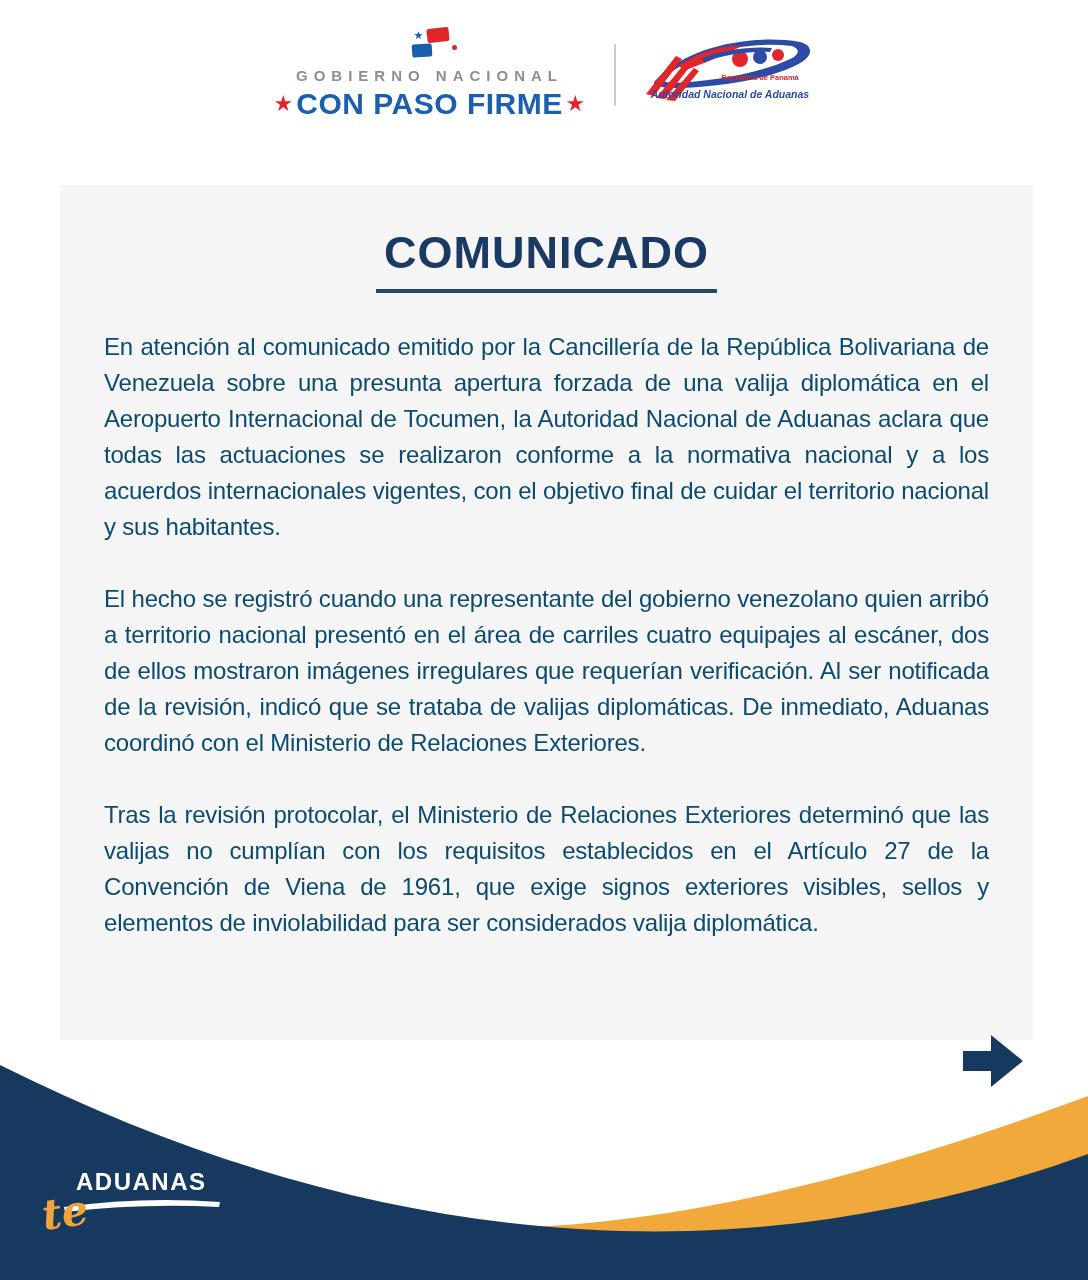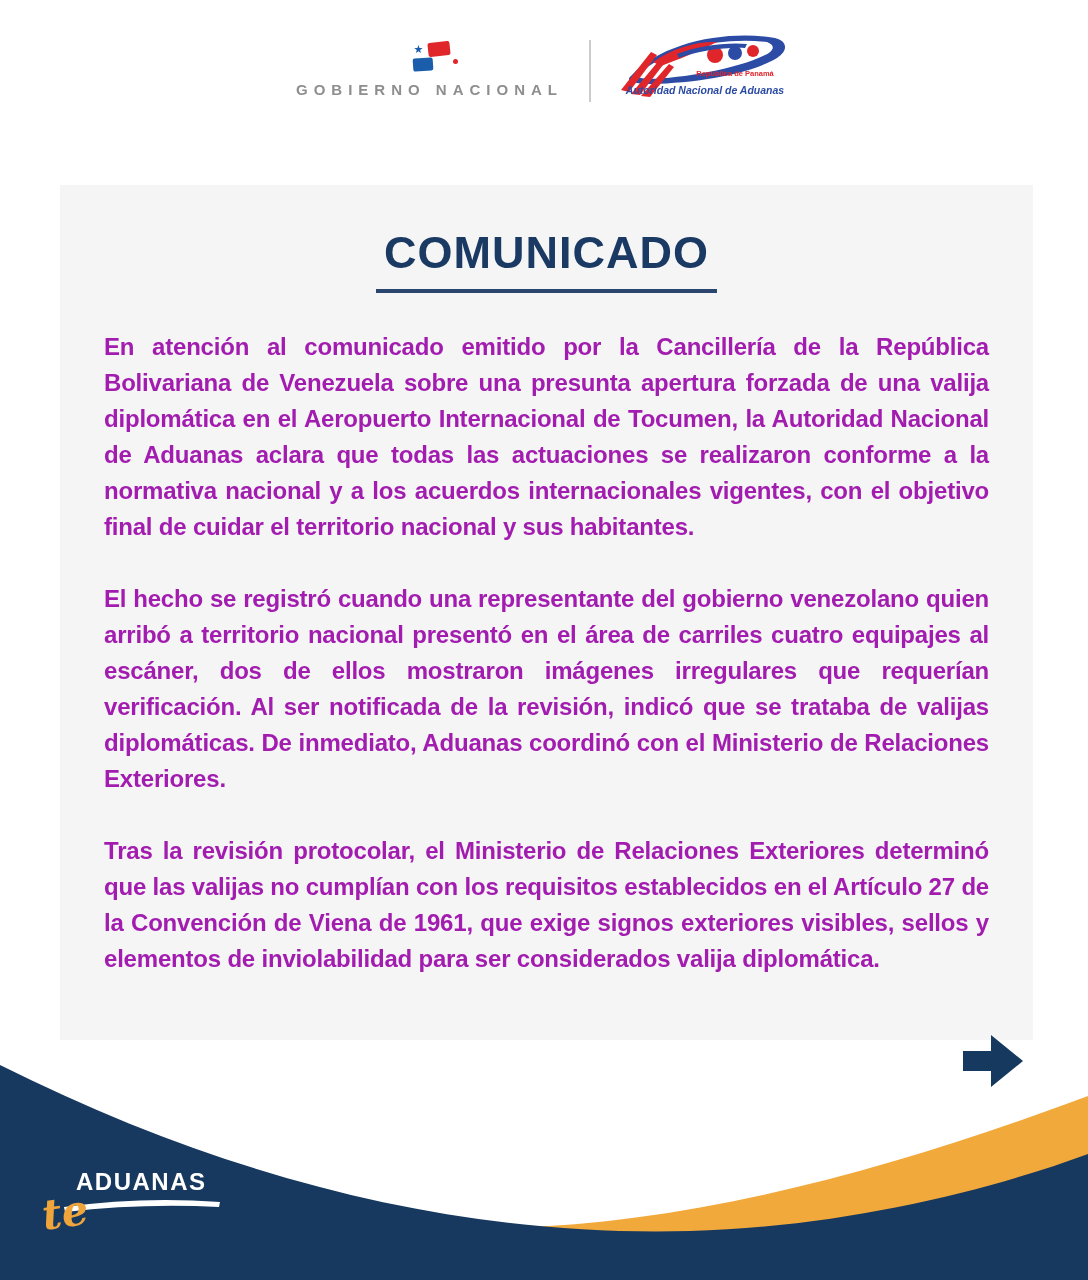--- a/index.html
+++ b/index.html
@@ -28,21 +28,21 @@
   .doc-box{
     position:absolute;left:60px;top:185px;width:973px;height:855px;
     background:#f5f5f6;box-sizing:border-box;padding:30px 44px 0 44px;
   }
   .title-wrap{text-align:center;margin-bottom:24px;}
   .doc-title{
     display:inline-block;font-size:45px;font-weight:800;color:#1b3a63;
     letter-spacing:1px;border-bottom:4px solid #2a466e;padding:0 8px 10px 8px;margin:12px;
   }
   .doc-box p{
-    font-size:24px;font-weight:700;line-height:36px;color:#a21caf;
+    font-size:24px;font-weight:400;line-height:36px;color:#0c4a6e;
     text-align:justify;margin:16px 0 36px 0;letter-spacing:-0.2px;
   }
   
   .date-line{
     position:absolute;top:1096px;left:0;width:100%;text-align:center;
     font-size:28px;font-weight:700;color:#17395f;letter-spacing:0.3px;
   }
   
   .next-arrow{position:absolute;left:961px;top:1032px;width:64px;height:58px;cursor:pointer;}
   
@@ -64,20 +64,21 @@
 
   <header class="header">
     <div class="logo-left">
       <div class="flag">
         <span class="f-star-blue">★</span>
         <span class="f-red"></span>
         <span class="f-blue"></span>
         <span class="f-dot-red"></span>
       </div>
       <div class="gob-line1">GOBIERNO NACIONAL</div>
+      <div class="gob-line2"><span class="star">★</span><span>CON PASO FIRME</span><span class="star">★</span></div>
     </div>
 
     <div class="v-divider"></div>
 
     <div class="logo-right">
       <svg width="175" height="82" viewBox="0 0 175 82">
 
         <path d="M14,48 C45,14 110,2 158,10 C170,13 172,22 160,30 C130,48 70,56 28,56 C16,55 8,53 14,48 Z" fill="#2b4ba5"></path>
         <path d="M22,46 C50,20 105,9 150,14 C158,17 158,22 148,27 C120,41 66,50 32,51 C22,50 18,49 22,46 Z" fill="#ffffff"></path>
 

